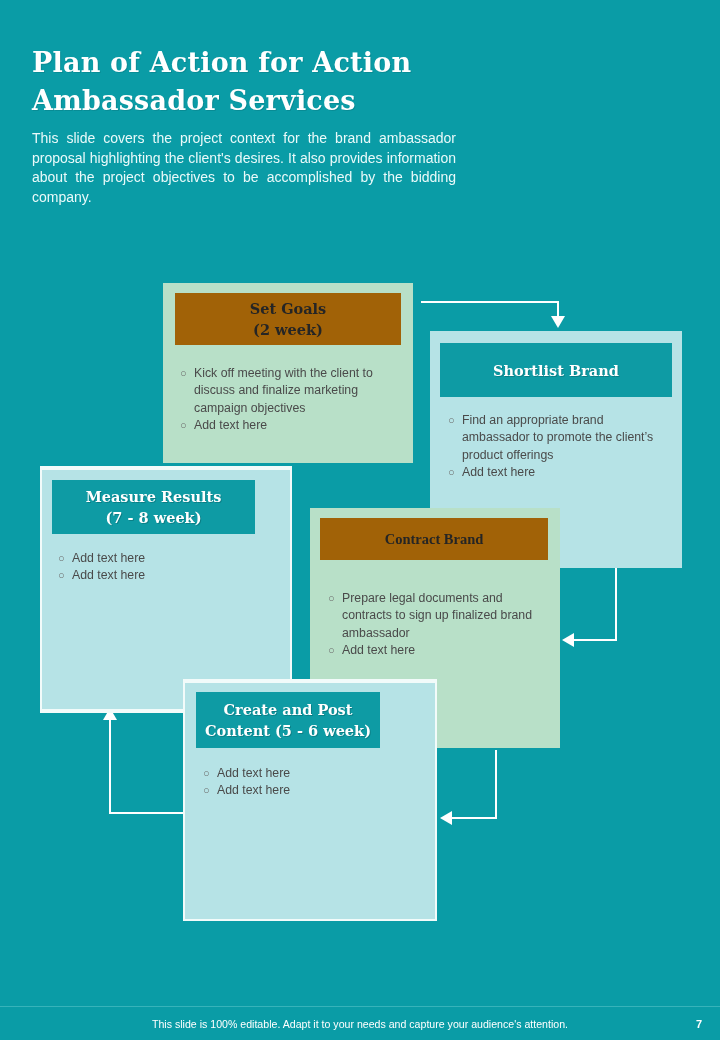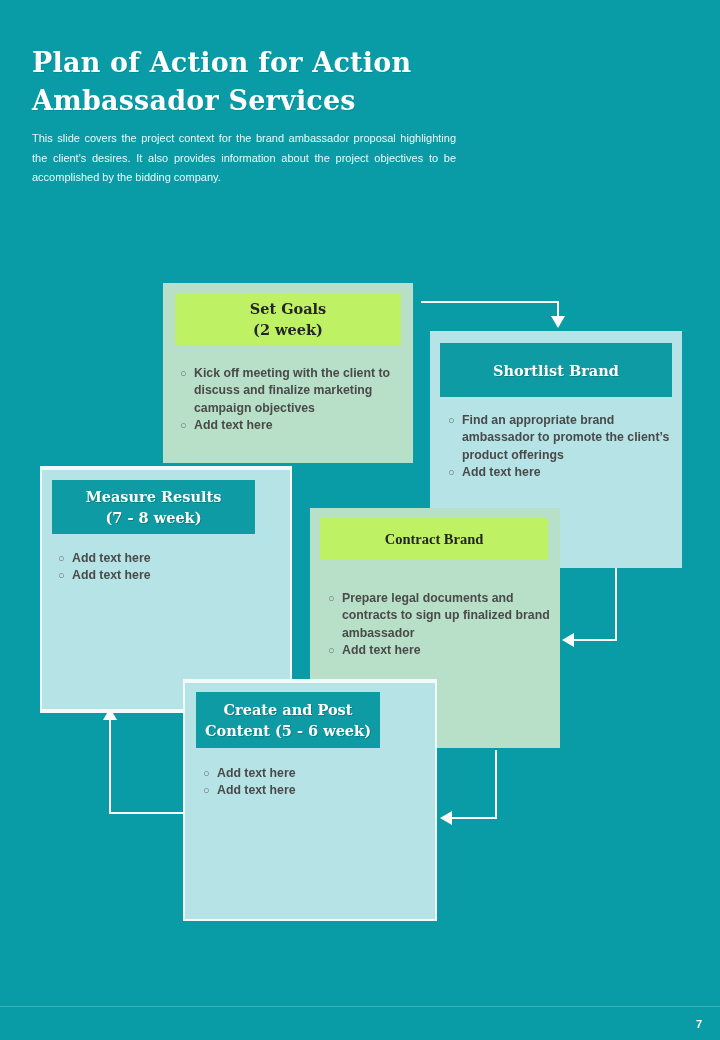--- a/index.html
+++ b/index.html
@@ -21,21 +21,21 @@
     font-weight: bold;
     font-size: 27px;
     line-height: 38px;
     color: #ffffff;
     letter-spacing: .2px;
     text-shadow: 1px 1px 0 rgba(0,0,0,.10);
   }
 
   #slide-subtitle {
     margin-top: 9px;
-    font-size: 11px;
+    font-size: 14px;
     line-height: 19.6px;
     color: #eafafa;
     text-align: justify;
     width: 424px;
   }
 
   
   #diagram { position: absolute; left: 0; top: 0; width: 720px; height: 1040px; }
 
   #connectors { position: absolute; left: 0; top: 0; width: 720px; height: 1040px; }
@@ -59,21 +59,21 @@
     display: flex;
     align-items: center;
     justify-content: center;
     text-align: center;
     font-family: "DejaVu Serif", serif;
     font-weight: bold;
     font-size: 14.5px;
     line-height: 21px;
     padding: 0 8px;
   }
-  .cardhead.yellow { background: #bef264; color: #252525; }
+  .cardhead.yellow { background: #a16207; color: #252525; }
   .cardhead.teal   { background: #0e9ba4; color: #ffffff; text-shadow: 1px 1px 0 rgba(0,0,0,.18); }
 
   
   .bullets {
     position: absolute;
     font-size: 12.3px;
     line-height: 17.4px;
     color: #4a4a4a;
   }
   .bullets .li {
@@ -82,21 +82,21 @@
     margin-bottom: 0px;
   }
   .bullets .mark {
     flex: 0 0 auto;
     width: 14px;
     font-size: 11px;
     line-height: 17.4px;
     color: #6c6c6c;
     text-align: left;
   }
-  .bullets .txt { flex: 1 1 auto; font-weight: bold; }
+  .bullets .txt { flex: 1 1 auto; }
 
   
   #footer {
     position: absolute;
     left: 0;
     bottom: 0;
     width: 720px;
     height: 34px;
     border-top: 1px solid #37b3ba;
     display: flex;
@@ -231,14 +231,15 @@
       <div class="li">
         <span class="mark">○</span>
         <span class="txt">Add text here</span>
       </div>
     </div>
   </div>
 
 </div>
 
 <div id="footer">
+  <div id="footer-note">This slide is 100% editable. Adapt it to your needs and capture your audience's attention.</div>
   <div id="footer-page">7</div>
 </div>
 
 </body></html>

